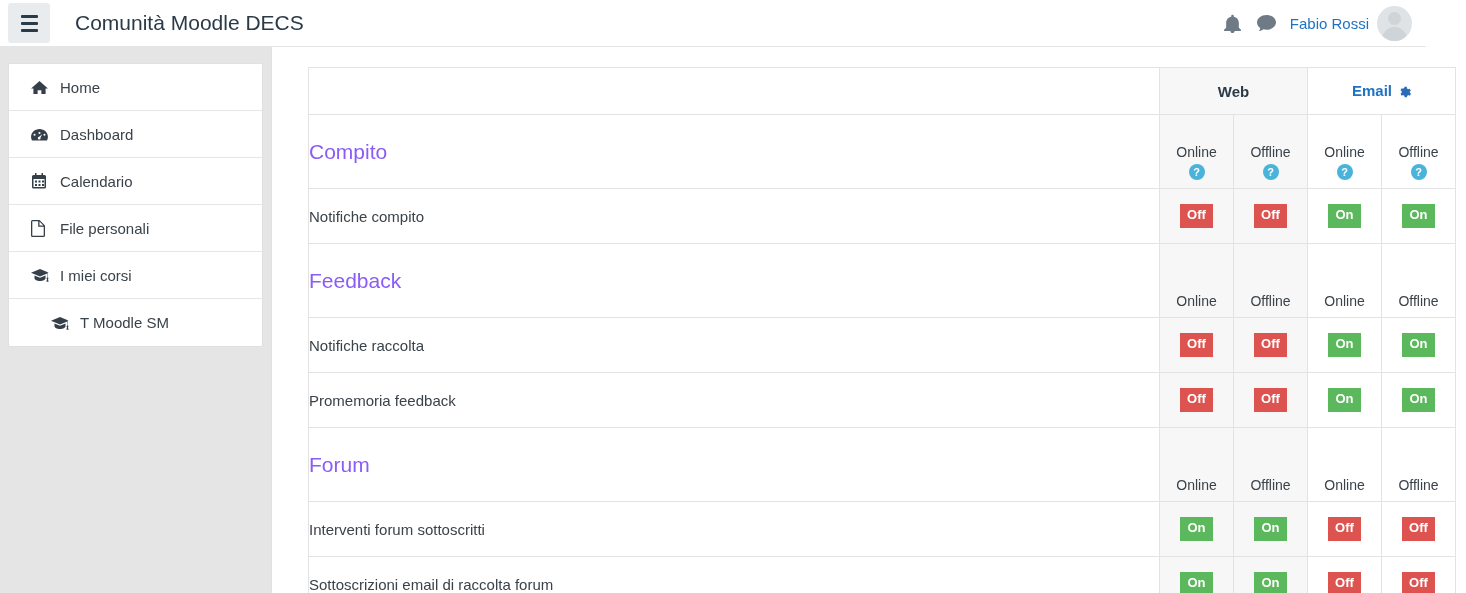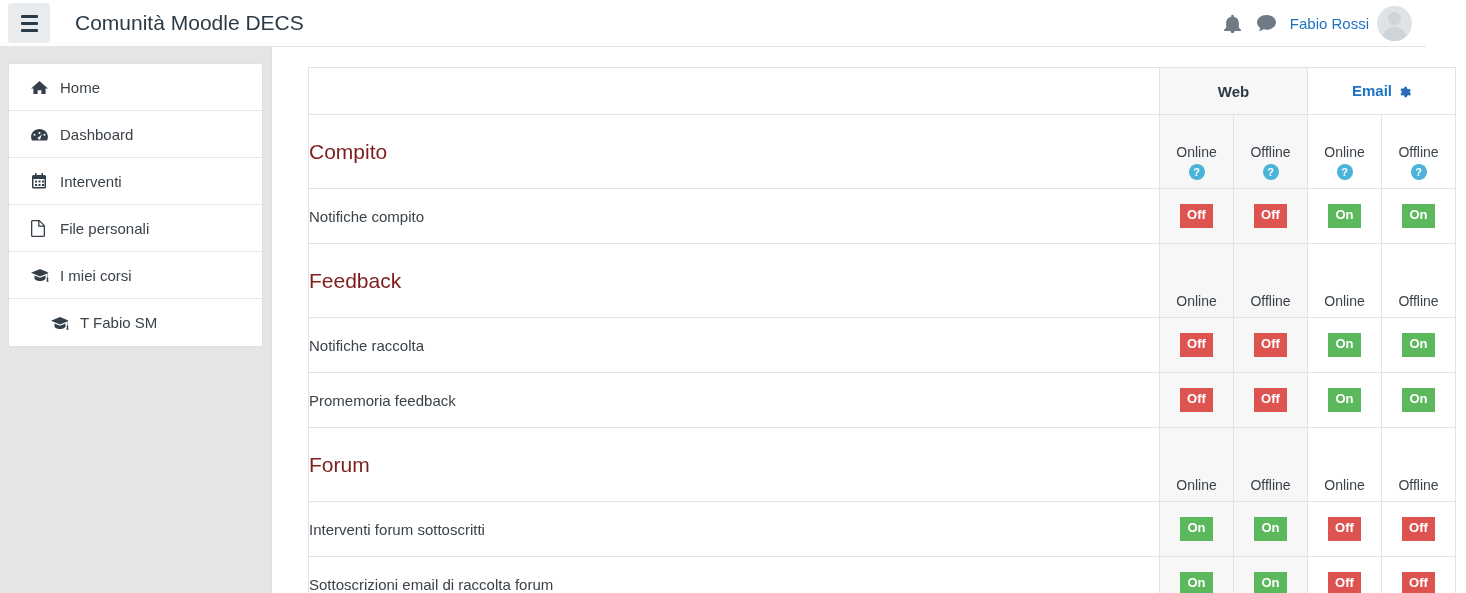--- a/index.html
+++ b/index.html
@@ -132,21 +132,21 @@
   }
   .hdr-group.web   { background: #f7f7f7; }
   .hdr-group.email { background: #ffffff; }
   .hdr-group.email .glabel { color: #1d72c2; cursor: pointer; }
   .gear { display: inline-block; margin-left: 5px; vertical-align: -2px; }
   .gear svg { fill: #2b6cb8; }
 
   
   tr.section td { height: 74px; }
   .section-title {
-    font-size: 21px; color: #7f1d1d;
+    font-size: 21px; color: #8b5cf6;
     padding-left: 14px; font-weight: 400;
     white-space: nowrap;
   }
   .section .state-head {
     text-align: center;
     font-size: 14px; color: #3a424a;
     padding-bottom: 8px;
     vertical-align: bottom;
     line-height: 1.15;
   }
@@ -229,21 +229,21 @@
           </svg>
         </span>
         <span>Dashboard</span>
       </div>
       <div class="navitem">
         <span class="ic">
           <svg width="16" height="16" viewBox="0 0 16 16">
             <path d="M4 0v2H2.5A1.5 1.5 0 0 0 1 3.5V14a1.5 1.5 0 0 0 1.5 1.5h11A1.5 1.5 0 0 0 15 14V3.5A1.5 1.5 0 0 0 13.5 2H12V0h-1.5v2h-5V0H4zm-1.5 6h11v8h-11V6zm1.5 1.5v2h2v-2H4zm3.5 0v2h2v-2h-2zm3.5 0v2h2v-2h-2zM4 11v2h2v-2H4zm3.5 0v2h2v-2h-2zm3.5 0v2h2v-2h-2z"></path>
           </svg>
         </span>
-        <span>Interventi</span>
+        <span>Calendario</span>
       </div>
       <div class="navitem">
         <span class="ic">
           <svg width="14" height="17" viewBox="0 0 14 17">
             <path d="M8.5 0H1.5A1.5 1.5 0 0 0 0 1.5v14A1.5 1.5 0 0 0 1.5 17h11a1.5 1.5 0 0 0 1.5-1.5V5.5L8.5 0zm0 1.6 3.9 3.9H8.5V1.6zM1.3 15.7V1.3h5.9v5.5h5.5v8.9H1.3z"></path>
           </svg>
         </span>
         <span>File personali</span>
       </div>
       <div class="navitem">
@@ -253,21 +253,21 @@
           </svg>
         </span>
         <span>I miei corsi</span>
       </div>
       <div class="navitem indented">
         <span class="ic">
           <svg width="18" height="14" viewBox="0 0 18 14">
             <path d="M9 1 0 4.8l9 3.8 7.3-3.1v4a1 1 0 0 0-.3 1.8l-.6 2.4h2.2l-.6-2.4a1 1 0 0 0-.3-1.8V4.6L18 4.8 9 1zM3.5 7.4v2.9C3.5 11.8 6 13 9 13s5.5-1.2 5.5-2.7V7.4L9 9.8 3.5 7.4z"></path>
           </svg>
         </span>
-        <span>T Fabio SM</span>
+        <span>T Moodle SM</span>
       </div>
     </div>
 </div>
 
 <div class="main">
   <table class="prefs">
     <colgroup>
       <col class="col-name">
         <col class="col-cell">
         <col class="col-cell">

